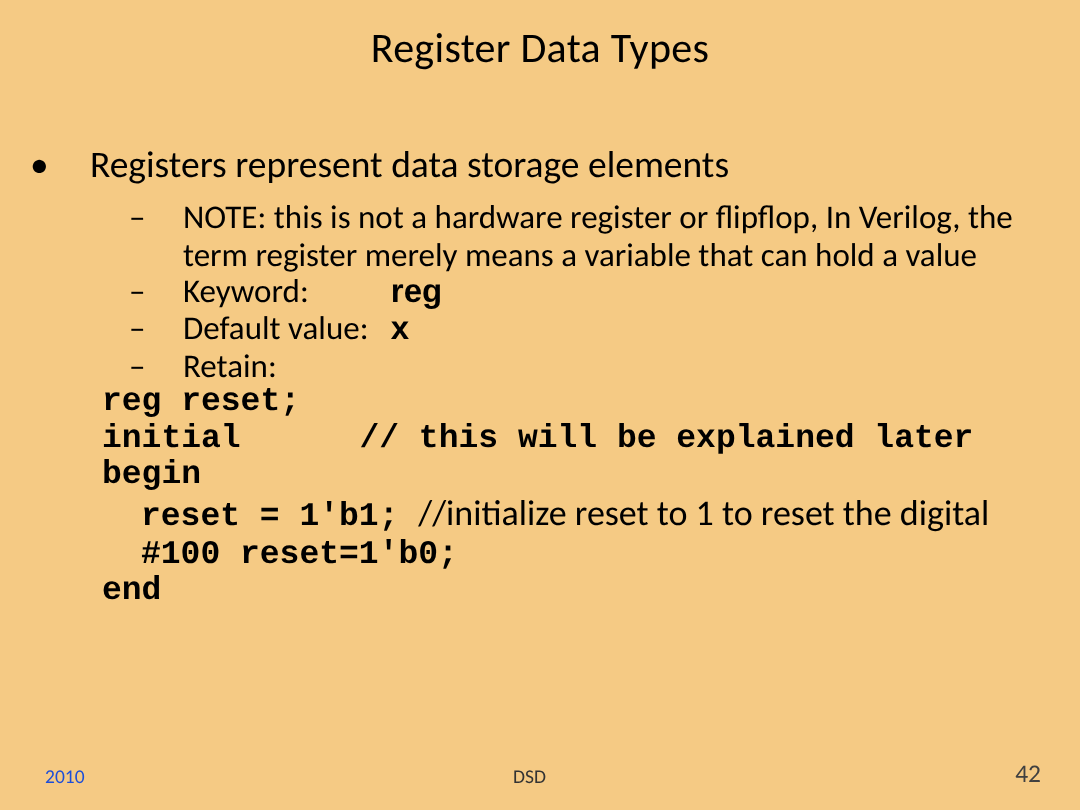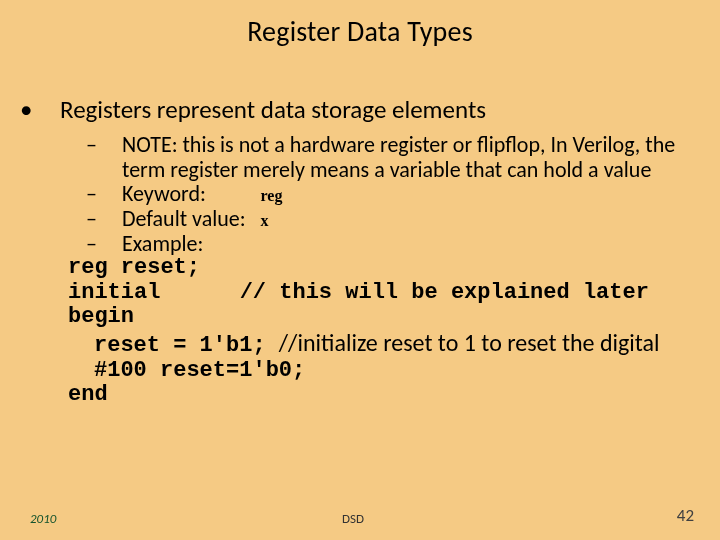--- a/index.html
+++ b/index.html
@@ -53,45 +53,44 @@
   .sub .item {
     text-indent: -18px;
     margin-left: 18px;
     margin-bottom: 0px;
   }
   .dash {
     display: inline-block;
     width: 18px;
   }
   .mono {
-    font-family: Liberation Serif, serif;
+    font-family: Liberation Sans, sans-serif;
     font-weight: bold;
-    font-size: 16px;
+    font-size: 22px;
   }
   .code {
     font-family: "Courier New", monospace;
     font-weight: bold;
     font-size: 22px;
     margin-left: 44px;
     line-height: 1.12;
     white-space: nowrap;
   }
   .code .indent1 { padding-left: 26px; display: inline-block; }
   .commentSans {
     font-family: Calibri, "Segoe UI", Arial, sans-serif;
     font-weight: 400;
     font-size: 24px;
   }
   .footer-year {
     position: absolute;
     left: 30px;
     bottom: 14px;
     font-size: 13px;
-    color: #14532d;
-    font-style: italic;
+    color: #1d4ed8;
   }
   .footer-center {
     position: absolute;
     left: 0;
     right: 14px;
     bottom: 14px;
     text-align: center;
     font-size: 13px;
     color: #333;
   }
@@ -126,21 +125,21 @@
 
       <div class="item kw-row">
         <span class="dash">–</span><span>Keyword:</span>&nbsp;&nbsp;&nbsp;&nbsp;&nbsp;&nbsp;&nbsp;&nbsp;&nbsp;&nbsp;&nbsp;<span class="mono">reg</span>
       </div>
 
       <div class="item kw-row">
         <span class="dash">–</span><span>Default value:</span>&nbsp;&nbsp;&nbsp;<span class="mono">x</span>
       </div>
 
       <div class="item">
-        <span class="dash">–</span><span>Example:</span>
+        <span class="dash">–</span><span>Retain:</span>
       </div>
 
     </div>
 
     <div class="code">
       <div>reg reset;</div>
       <div>
         <span>initial</span>&nbsp;&nbsp;&nbsp;&nbsp;&nbsp;&nbsp;<span>// this will be explained later</span>
       </div>
       <div>begin</div>

